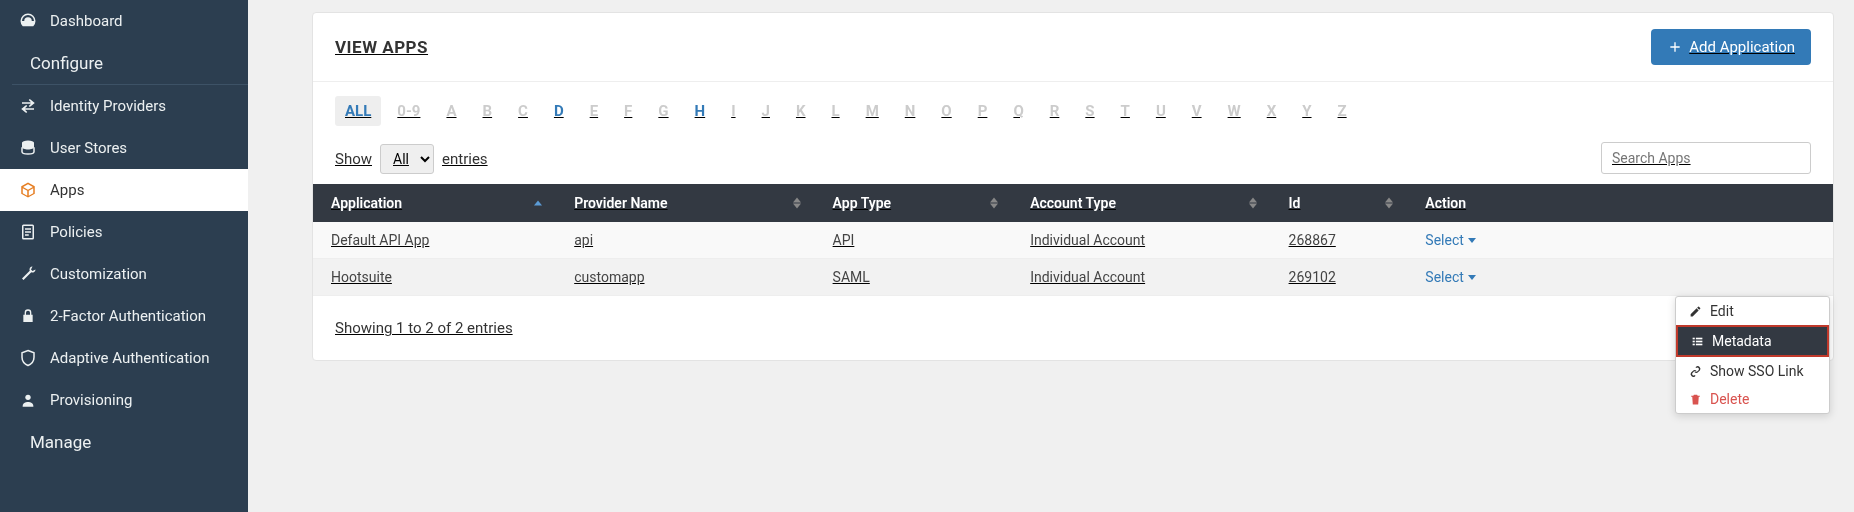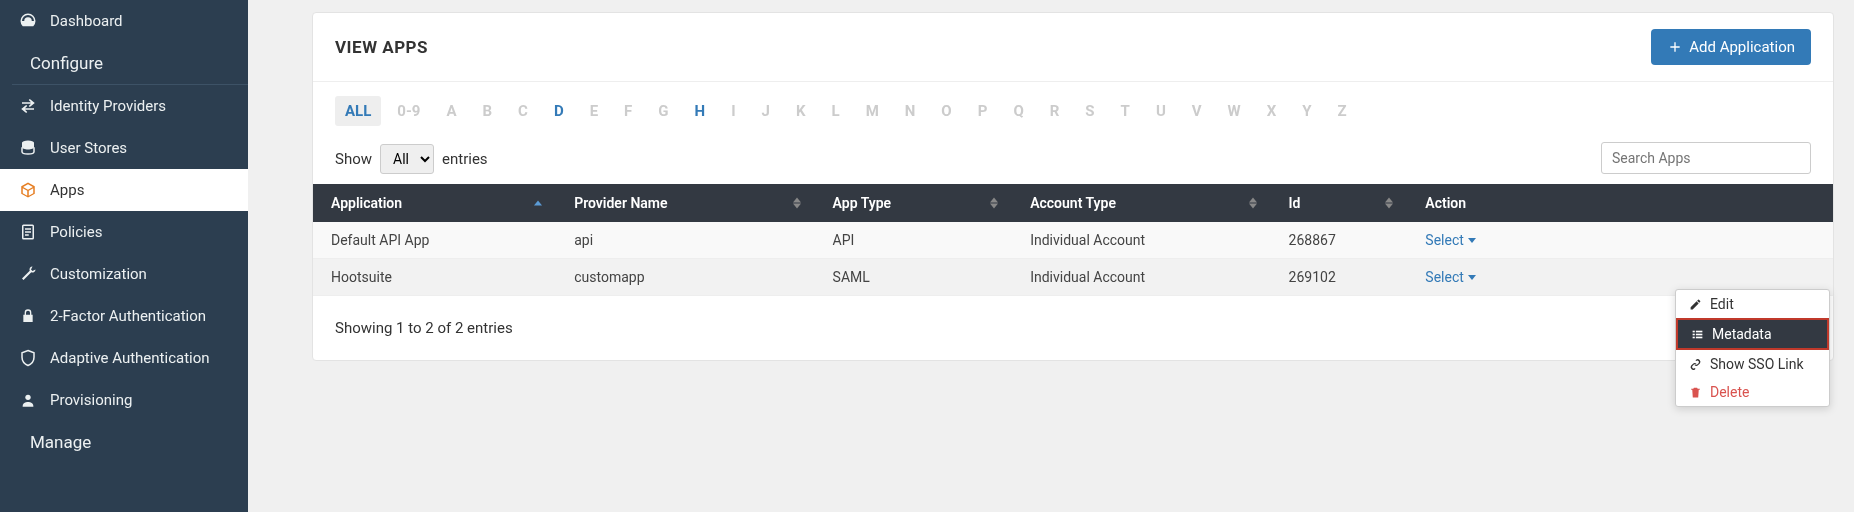--- a/index.html
+++ b/index.html
@@ -3,21 +3,21 @@
 <meta charset="utf-8">
 <style>
 * { margin: 0; padding: 0; box-sizing: border-box; font-family: -apple-system, BlinkMacSystemFont, "Segoe UI", Roboto, Arial, sans-serif; }
 body { background: #f0f0f0; width: 1854px; height: 512px; overflow: hidden; display: flex; }
 .sidebar { width: 248px; background: #2c3e50; color: #fff; flex-shrink: 0; }
 .sidebar-item { display: flex; align-items: center; padding: 11px 18px; font-size: 15px; cursor: pointer; color: #ecf0f1; }
 .sidebar-item.active { background: #fff; color: #333; }
 .sidebar-item .ic { width: 20px; height: 20px; margin-right: 12px; flex-shrink: 0; display: flex; align-items: center; justify-content: center; }
 .sidebar-header { padding: 11px 18px; font-size: 17px; color: #ecf0f1; border-bottom: 1px solid #3d5266; cursor: default; margin-left: 12px; }
 .sidebar-header.no-border { border-bottom: none; }
-.main { flex: 1; padding: 12px 20px 20px 64px; position: relative; }
+.main { flex: 1; padding: 12px 20px 20px 64px; position: relative; text-decoration: underline; }
 .panel { background: #fff; border: 1px solid #e3e3e3; border-radius: 4px; }
 .panel-header { display: flex; justify-content: space-between; align-items: center; padding: 16px 22px; border-bottom: 1px solid #eee; }
 .panel-title { font-size: 17px; font-weight: 700; color: #333; letter-spacing: 0.5px; }
 .btn-primary { background: #337ab7; color: #fff; border: none; padding: 9px 16px; font-size: 15px; border-radius: 4px; cursor: pointer; display: flex; align-items: center; gap: 6px; }
 .filter-bar { padding: 14px 22px 6px 22px; display: flex; gap: 6px; flex-wrap: wrap; }
 .filter-letter { padding: 6px 10px; font-size: 15px; font-weight: 700; color: #ccc; cursor: pointer; border-radius: 3px; }
 .filter-letter.active { background: #eee; color: #337ab7; }
 .filter-letter.blue { color: #337ab7; }
 .controls { display: flex; justify-content: space-between; align-items: flex-end; padding: 10px 22px 10px 22px; }
 .show-entries { display: flex; align-items: center; gap: 8px; font-size: 15px; color: #333; }
@@ -32,21 +32,21 @@
 .sort-down { border-top: 5px solid #888; }
 .sort-up.active { border-bottom-color: #5b9bd5; }
 td { padding: 10px 18px; font-size: 14px; color: #444; border-bottom: 1px solid #eee; }
 tbody tr:nth-child(odd) { background: #f9f9f9; }
 tbody tr:nth-child(even) { background: #f2f2f2; }
 .select-link { color: #337ab7; cursor: pointer; display: inline-flex; align-items: center; gap: 4px; font-size: 14px; }
 .caret { width: 0; height: 0; border-left: 4px solid transparent; border-right: 4px solid transparent; border-top: 5px solid #337ab7; }
 .table-footer { display: flex; justify-content: space-between; align-items: center; padding: 16px 22px; font-size: 15px; color: #333; }
 .pagination { display: flex; }
 .page-btn { border: 1px solid #ddd; padding: 7px 13px; font-size: 14px; color: #777; background: #fff; cursor: not-allowed; margin-left: -1px; }
-.dropdown-menu { position: absolute; right: 24px; top: 289px; background: #fff; border: 1px solid #ccc; border-radius: 3px; box-shadow: 0 2px 8px rgba(0,0,0,0.15); min-width: 155px; z-index: 10; }
+.dropdown-menu { position: absolute; right: 24px; top: 296px; background: #fff; border: 1px solid #ccc; border-radius: 3px; box-shadow: 0 2px 8px rgba(0,0,0,0.15); min-width: 155px; z-index: 10; }
 .dropdown-item { display: flex; align-items: center; gap: 8px; padding: 6px 12px; font-size: 14px; color: #333; cursor: pointer; }
 .dropdown-item.highlight { background: #333942; color: #fff; border: 2px solid #c0392b; }
 .dropdown-item.danger { color: #d9534f; }
 .di-ic { width: 14px; height: 14px; display: inline-flex; align-items: center; justify-content: center; }
 svg { display: block; }
 </style>
 </head>
 <body>
 
 <div class="sidebar">

